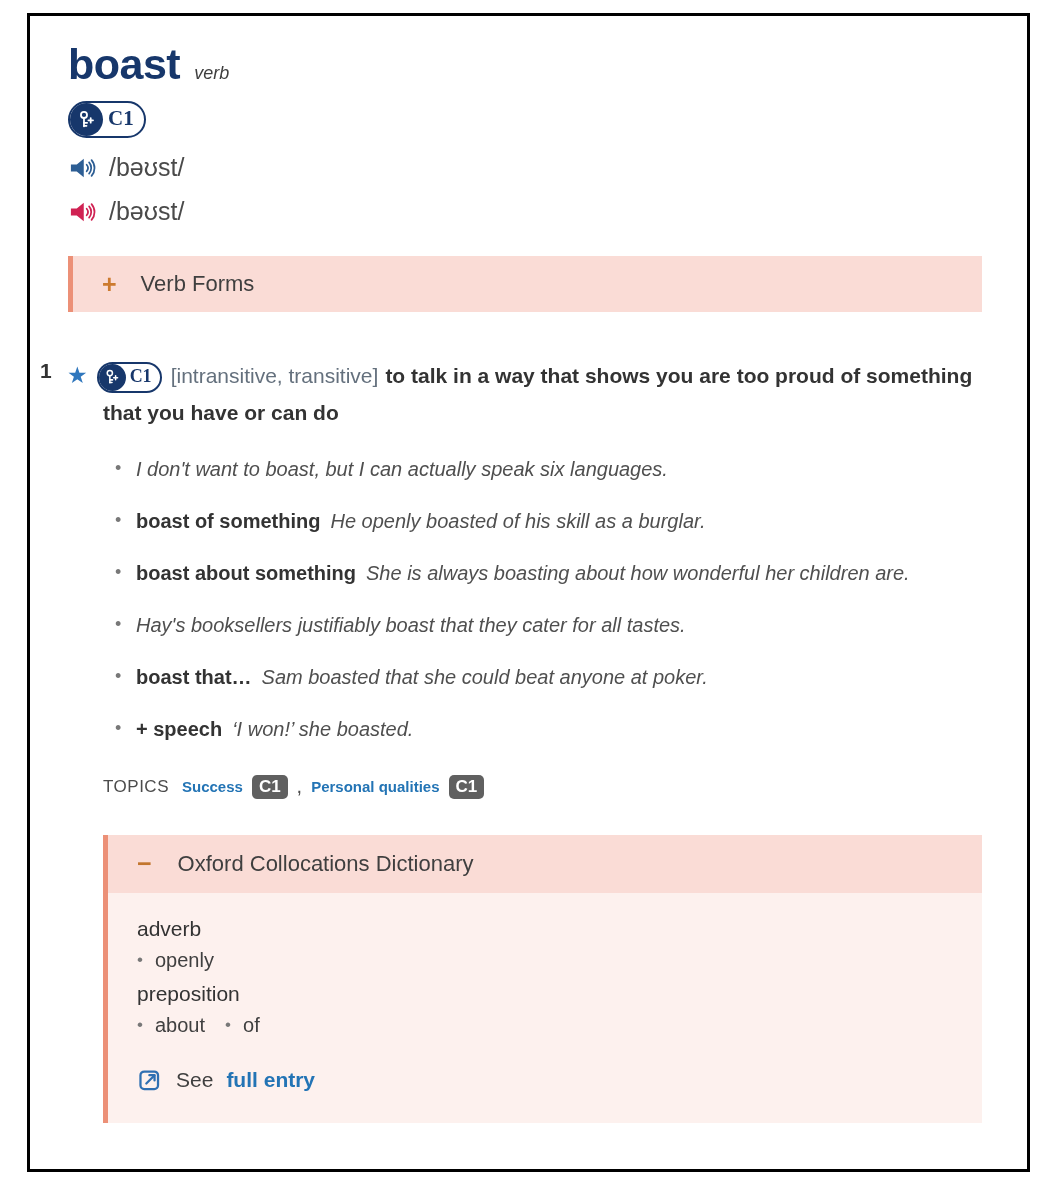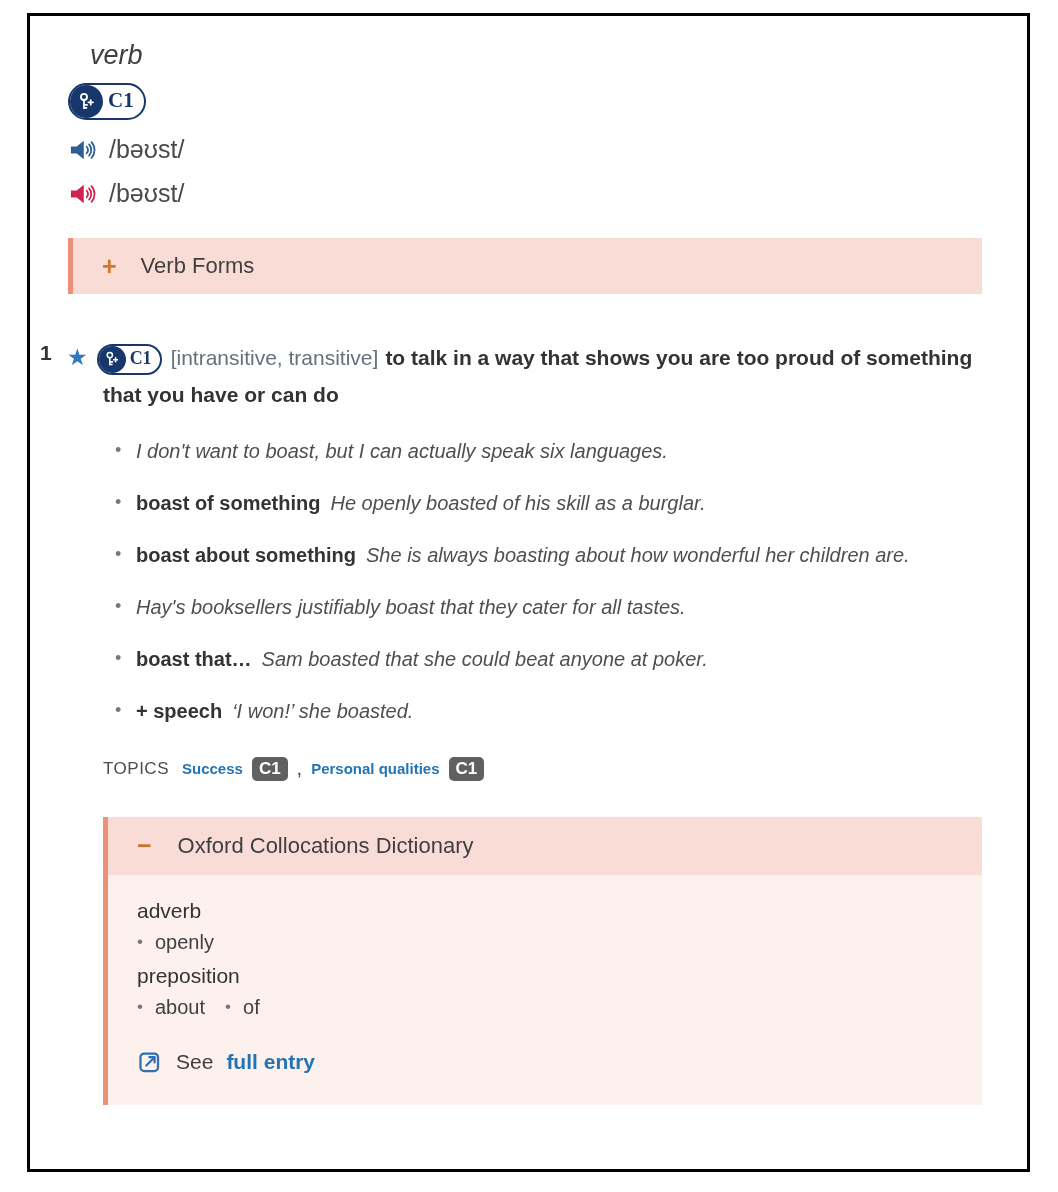--- a/index.html
+++ b/index.html
@@ -15,21 +15,21 @@
     width: 1003px; height: 1159px;
     border: 3px solid #000;
     background: #fff;
     overflow: hidden;
   }
 
   
   .entry-head { padding: 24px 45px 0 38px; }
   .headline { display: flex; align-items: baseline; gap: 14px; }
   .headword { font-size: 43px; font-weight: 700; color: #17376b; letter-spacing: -0.5px; }
-  .pos { font-size: 27px; font-style: italic; color: #3f3f3f; margin-left: 22px; }
+  .pos { font-size: 18px; font-style: italic; color: #3f3f3f; }
 
   .key-badge {
     display: inline-flex; align-items: center; gap: 5px;
     border: 2px solid #17376b; border-radius: 20px;
     height: 37px; padding-right: 10px; background: #fff;
     cursor: pointer;
   }
   .key-badge .key-circle {
     width: 33px; height: 33px; border-radius: 50%;
     background: #17376b; display: inline-flex;
@@ -114,20 +114,21 @@
   .see-prefix { font-size: 21px; color: #3f3f3f; }
   .see-link { font-size: 21px; color: #2374b5; font-weight: 700; cursor: pointer; text-decoration: none; }
 </style>
 </head>
 <body>
 
 <div class="panel">
 
   <div class="entry-head">
     <div class="headline">
+      <span class="headword">boast</span>
       <span class="pos">verb</span>
     </div>
 
     <div class="badge-row">
       <span class="key-badge">
         <span class="key-circle">
           <svg viewBox="0 0 20 20" width="21" height="21" aria-hidden="true">
             <g stroke="#ffffff" stroke-width="1.7" fill="none" stroke-linecap="round">
               <circle cx="7.6" cy="5.6" r="2.9"></circle>
               <line x1="7.6" y1="8.6" x2="7.6" y2="16.5"></line>

